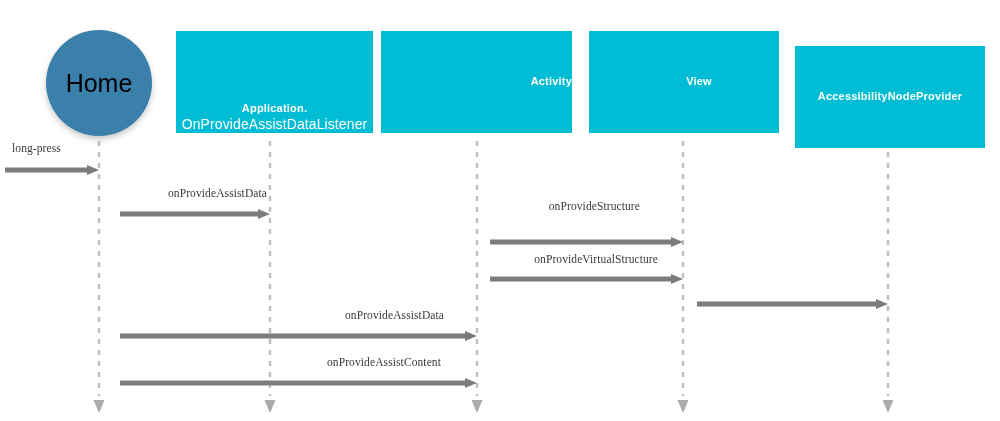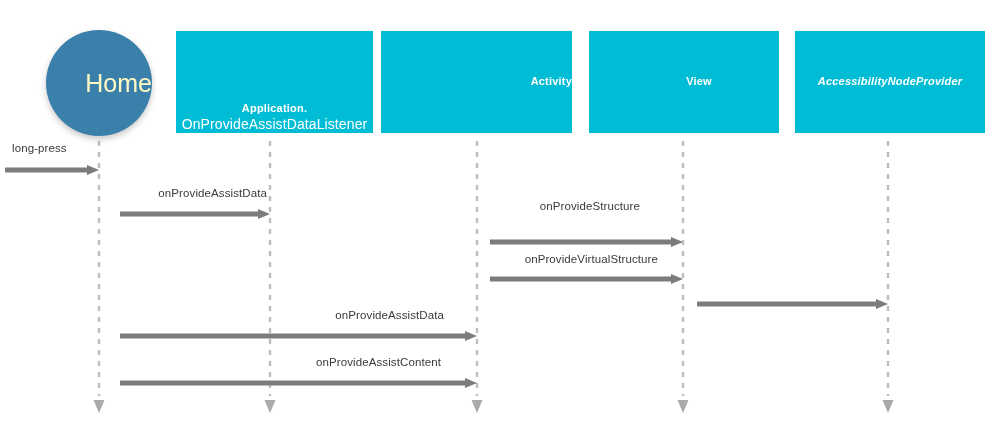--- a/index.html
+++ b/index.html
@@ -43,32 +43,33 @@
     font-weight: normal;
     line-height: 1.25;
     letter-spacing: 0.1px;
   }
   .actor-circle {
     position: absolute;
     border-radius: 50%;
     background: #3b80ab;
     display: flex;
     align-items: center;
-    justify-content: flex-end;
-    color: #fef9c3;
+    justify-content: center;
+    color: #000000;
     font-size: 25px;
     font-weight: normal;
     box-shadow: 0 3px 6px rgba(0,0,0,0.22);
   }
   .msg-label {
     position: absolute;
     font-size: 11.5px;
     color: #3a3a3a;
     white-space: nowrap;
     letter-spacing: 0.1px;
+    font-family: Liberation Serif, serif;
   }
 </style>
 </head>
 <body>
 
 <div id="diagram">
 
   <svg width="1000" height="421">
     <defs>
       <marker id="arrowhead-right" markerWidth="12" markerHeight="12" refX="0" refY="5" orient="auto" markerUnits="userSpaceOnUse">
@@ -125,21 +126,21 @@
   </div>
 
   <div class="actor-box" style="left:381px; top:31px; width:191px; height:102px;justify-content:flex-end;">
     <div class="title">Activity</div>
   </div>
 
   <div class="actor-box" style="left:589px; top:31px; width:190px; height:102px;padding-left:30px;">
     <div class="title">View</div>
   </div>
 
-  <div class="actor-box" style="left:795px; top:31px; width:190px; height:102px;font-style:italic;">
+  <div class="actor-box" style="left:795px; top:46px; width:190px; height:102px;">
     <div class="title">AccessibilityNodeProvider</div>
   </div>
 
   <div class="msg-label" style="left:12px; top:142px;">long-press</div>
 
   <div class="msg-label" style="left:267px; top:187px; transform:translateX(-100%);">onProvideAssistData</div>
 
   <div class="msg-label" style="left:640px; top:200px; transform:translateX(-100%);">onProvideStructure</div>
 
   <div class="msg-label" style="left:658px; top:253px; transform:translateX(-100%);">onProvideVirtualStructure</div>

